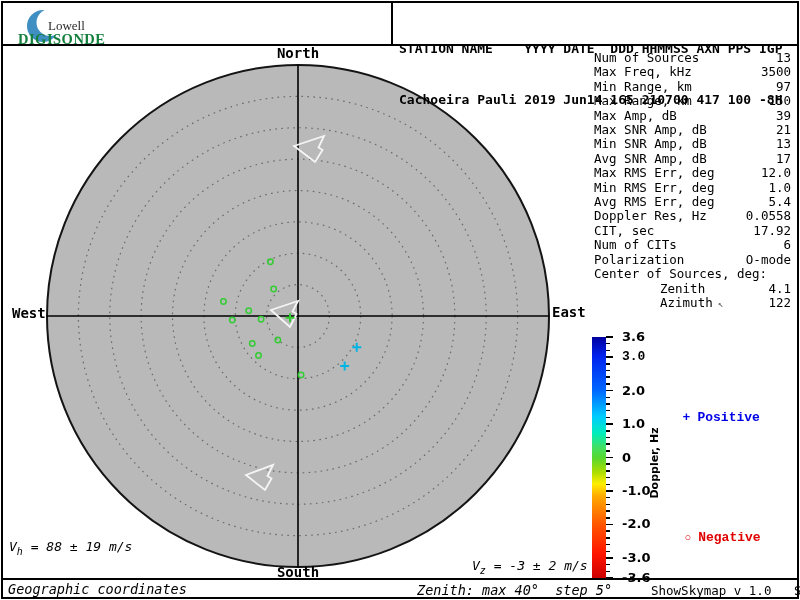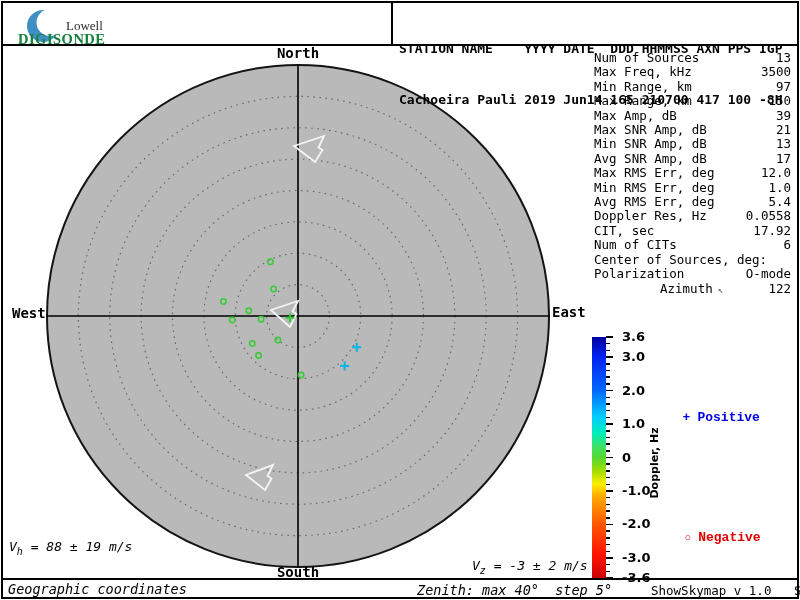--- a/index.html
+++ b/index.html
@@ -6,21 +6,21 @@
   body{width:800px;height:600px;position:relative;background:#fff;overflow:hidden;
        font-family:"DejaVu Sans Mono", monospace;color:#000;}
   .abs{position:absolute;}
   .outer-border{left:1px;top:1px;width:794px;height:594px;border:2px solid #000;z-index:40;pointer-events:none;}
   .hdr-divider{left:1px;top:44px;width:798px;height:2px;background:#000;z-index:30;}
   .hdr-vdivider{left:391px;top:1px;width:2px;height:43px;background:#000;z-index:30;}
   .bottom-divider{left:1px;top:578px;width:798px;height:2px;background:#000;z-index:30;}
 
   
   .logo-area{left:10px;top:5px;width:130px;height:40px;z-index:10;}
-  .logo-lowell{position:absolute;left:56px;top:13px;font-family:"Liberation Serif",serif;
+  .logo-lowell{position:absolute;left:38px;top:13px;font-family:"Liberation Serif",serif;
                font-size:13px;color:#2b2b2b;}
   .logo-digisonde{position:absolute;left:8px;top:26px;font-family:"Liberation Serif",serif;
                font-size:14.5px;font-weight:bold;color:#15803d;letter-spacing:.5px;}
 
   
   .station-header{left:399px;top:6px;z-index:10;font-size:13px;font-weight:bold;
                   line-height:17px;white-space:pre;}
 
   
   .compass{z-index:10;font-size:14px;font-weight:bold;}
@@ -132,22 +132,23 @@
     <div class="prow"><span class="plabel">Max Amp, dB</span><span>39</span></div>
     <div class="prow"><span class="plabel">Max SNR Amp, dB</span><span>21</span></div>
     <div class="prow"><span class="plabel">Min SNR Amp, dB</span><span>13</span></div>
     <div class="prow"><span class="plabel">Avg SNR Amp, dB</span><span>17</span></div>
     <div class="prow"><span class="plabel">Max RMS Err, deg</span><span>12.0</span></div>
     <div class="prow"><span class="plabel">Min RMS Err, deg</span><span>1.0</span></div>
     <div class="prow"><span class="plabel">Avg RMS Err, deg</span><span>5.4</span></div>
     <div class="prow"><span class="plabel">Doppler Res, Hz</span><span>0.0558</span></div>
     <div class="prow"><span class="plabel">CIT, sec</span><span>17.92</span></div>
     <div class="prow"><span class="plabel">Num of CITs</span><span>6</span></div>
+    <div class="prow"><span class="plabel">Polarization</span><span>O-mode</span></div>
     <div class="prow"><span class="plabel">Center of Sources, deg:</span></div>
-    <div class="prow"><span class="plabel">Polarization</span><span>O-mode</span></div>
+    <div class="prow indent"><span class="plabel">Zenith</span><span>4.1</span></div>
     <div class="prow indent"><span class="plabel">Azimuth<span class="az-icon">↖</span></span><span>122</span></div>
   </div>
 
 <div class="abs colorbar"></div>
 <div class="abs cbar-ticks" id="cbar-ticks">
     <div class="cbar-tick" style="top: -0.7px; width: 7px;"></div>
     <div class="cbar-tick" style="top: 5.99444px; width: 4px;"></div>
     <div class="cbar-tick" style="top: 12.6889px; width: 4px;"></div>
     <div class="cbar-tick" style="top: 19.3833px; width: 7px;"></div>
     <div class="cbar-tick" style="top: 26.0778px; width: 4px;"></div>
@@ -177,21 +178,21 @@
     <div class="cbar-tick" style="top: 186.744px; width: 7px;"></div>
     <div class="cbar-tick" style="top: 193.439px; width: 4px;"></div>
     <div class="cbar-tick" style="top: 200.133px; width: 4px;"></div>
     <div class="cbar-tick" style="top: 206.828px; width: 4px;"></div>
     <div class="cbar-tick" style="top: 213.522px; width: 4px;"></div>
     <div class="cbar-tick" style="top: 220.217px; width: 7px;"></div>
     <div class="cbar-tick" style="top: 226.911px; width: 4px;"></div>
     <div class="cbar-tick" style="top: 233.606px; width: 4px;"></div>
     <div class="cbar-tick" style="top: 240.3px; width: 7px;"></div>
     <div class="cbar-label" style="top: -8px;">3.6</div>
-    <div class="cbar-label" style="top: 12.0833px;">3.0</div>
+    <div class="cbar-label" style="top: 12.0833px; font-family: Liberation Mono, monospace;">3.0</div>
     <div class="cbar-label" style="top: 45.5556px;">2.0</div>
     <div class="cbar-label" style="top: 79.0278px;">1.0</div>
     <div class="cbar-label" style="top: 112.5px;">0</div>
     <div class="cbar-label" style="top: 145.972px;">-1.0</div>
     <div class="cbar-label" style="top: 179.444px;">-2.0</div>
     <div class="cbar-label" style="top: 212.917px;">-3.0</div>
     <div class="cbar-label" style="top: 233px;">-3.6</div>
   </div>
 <div class="abs cbar-axis-label">Doppler, Hz</div>
 

